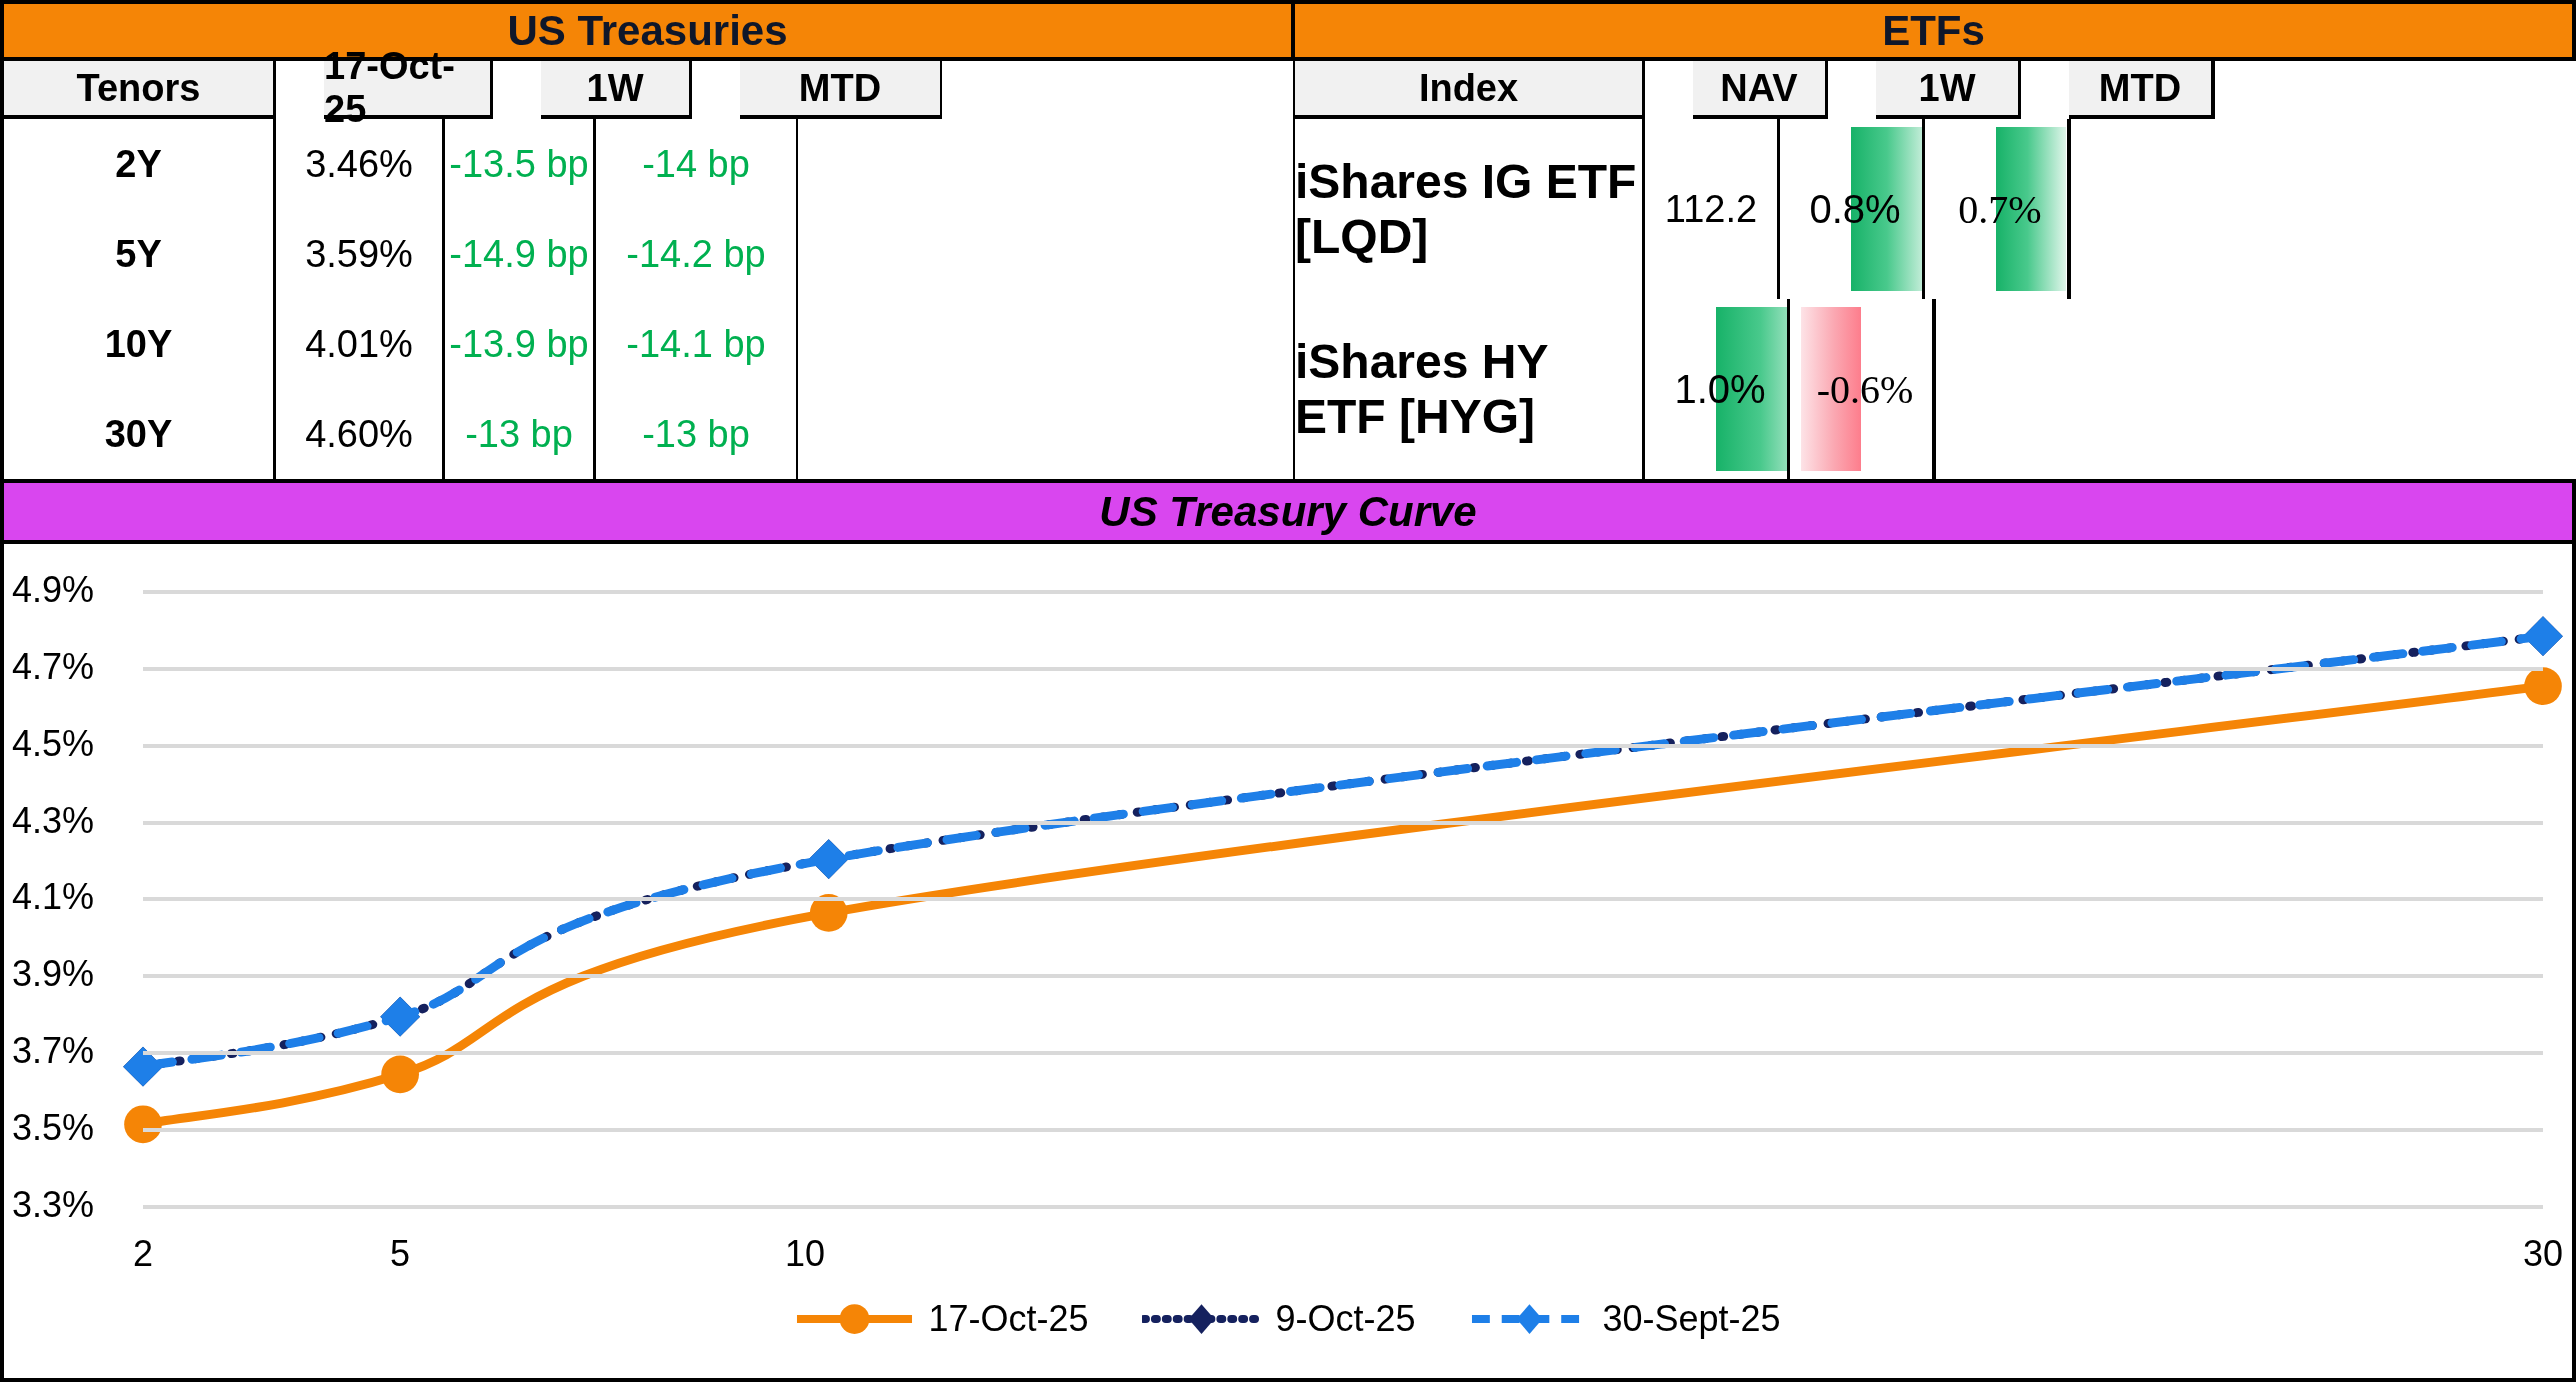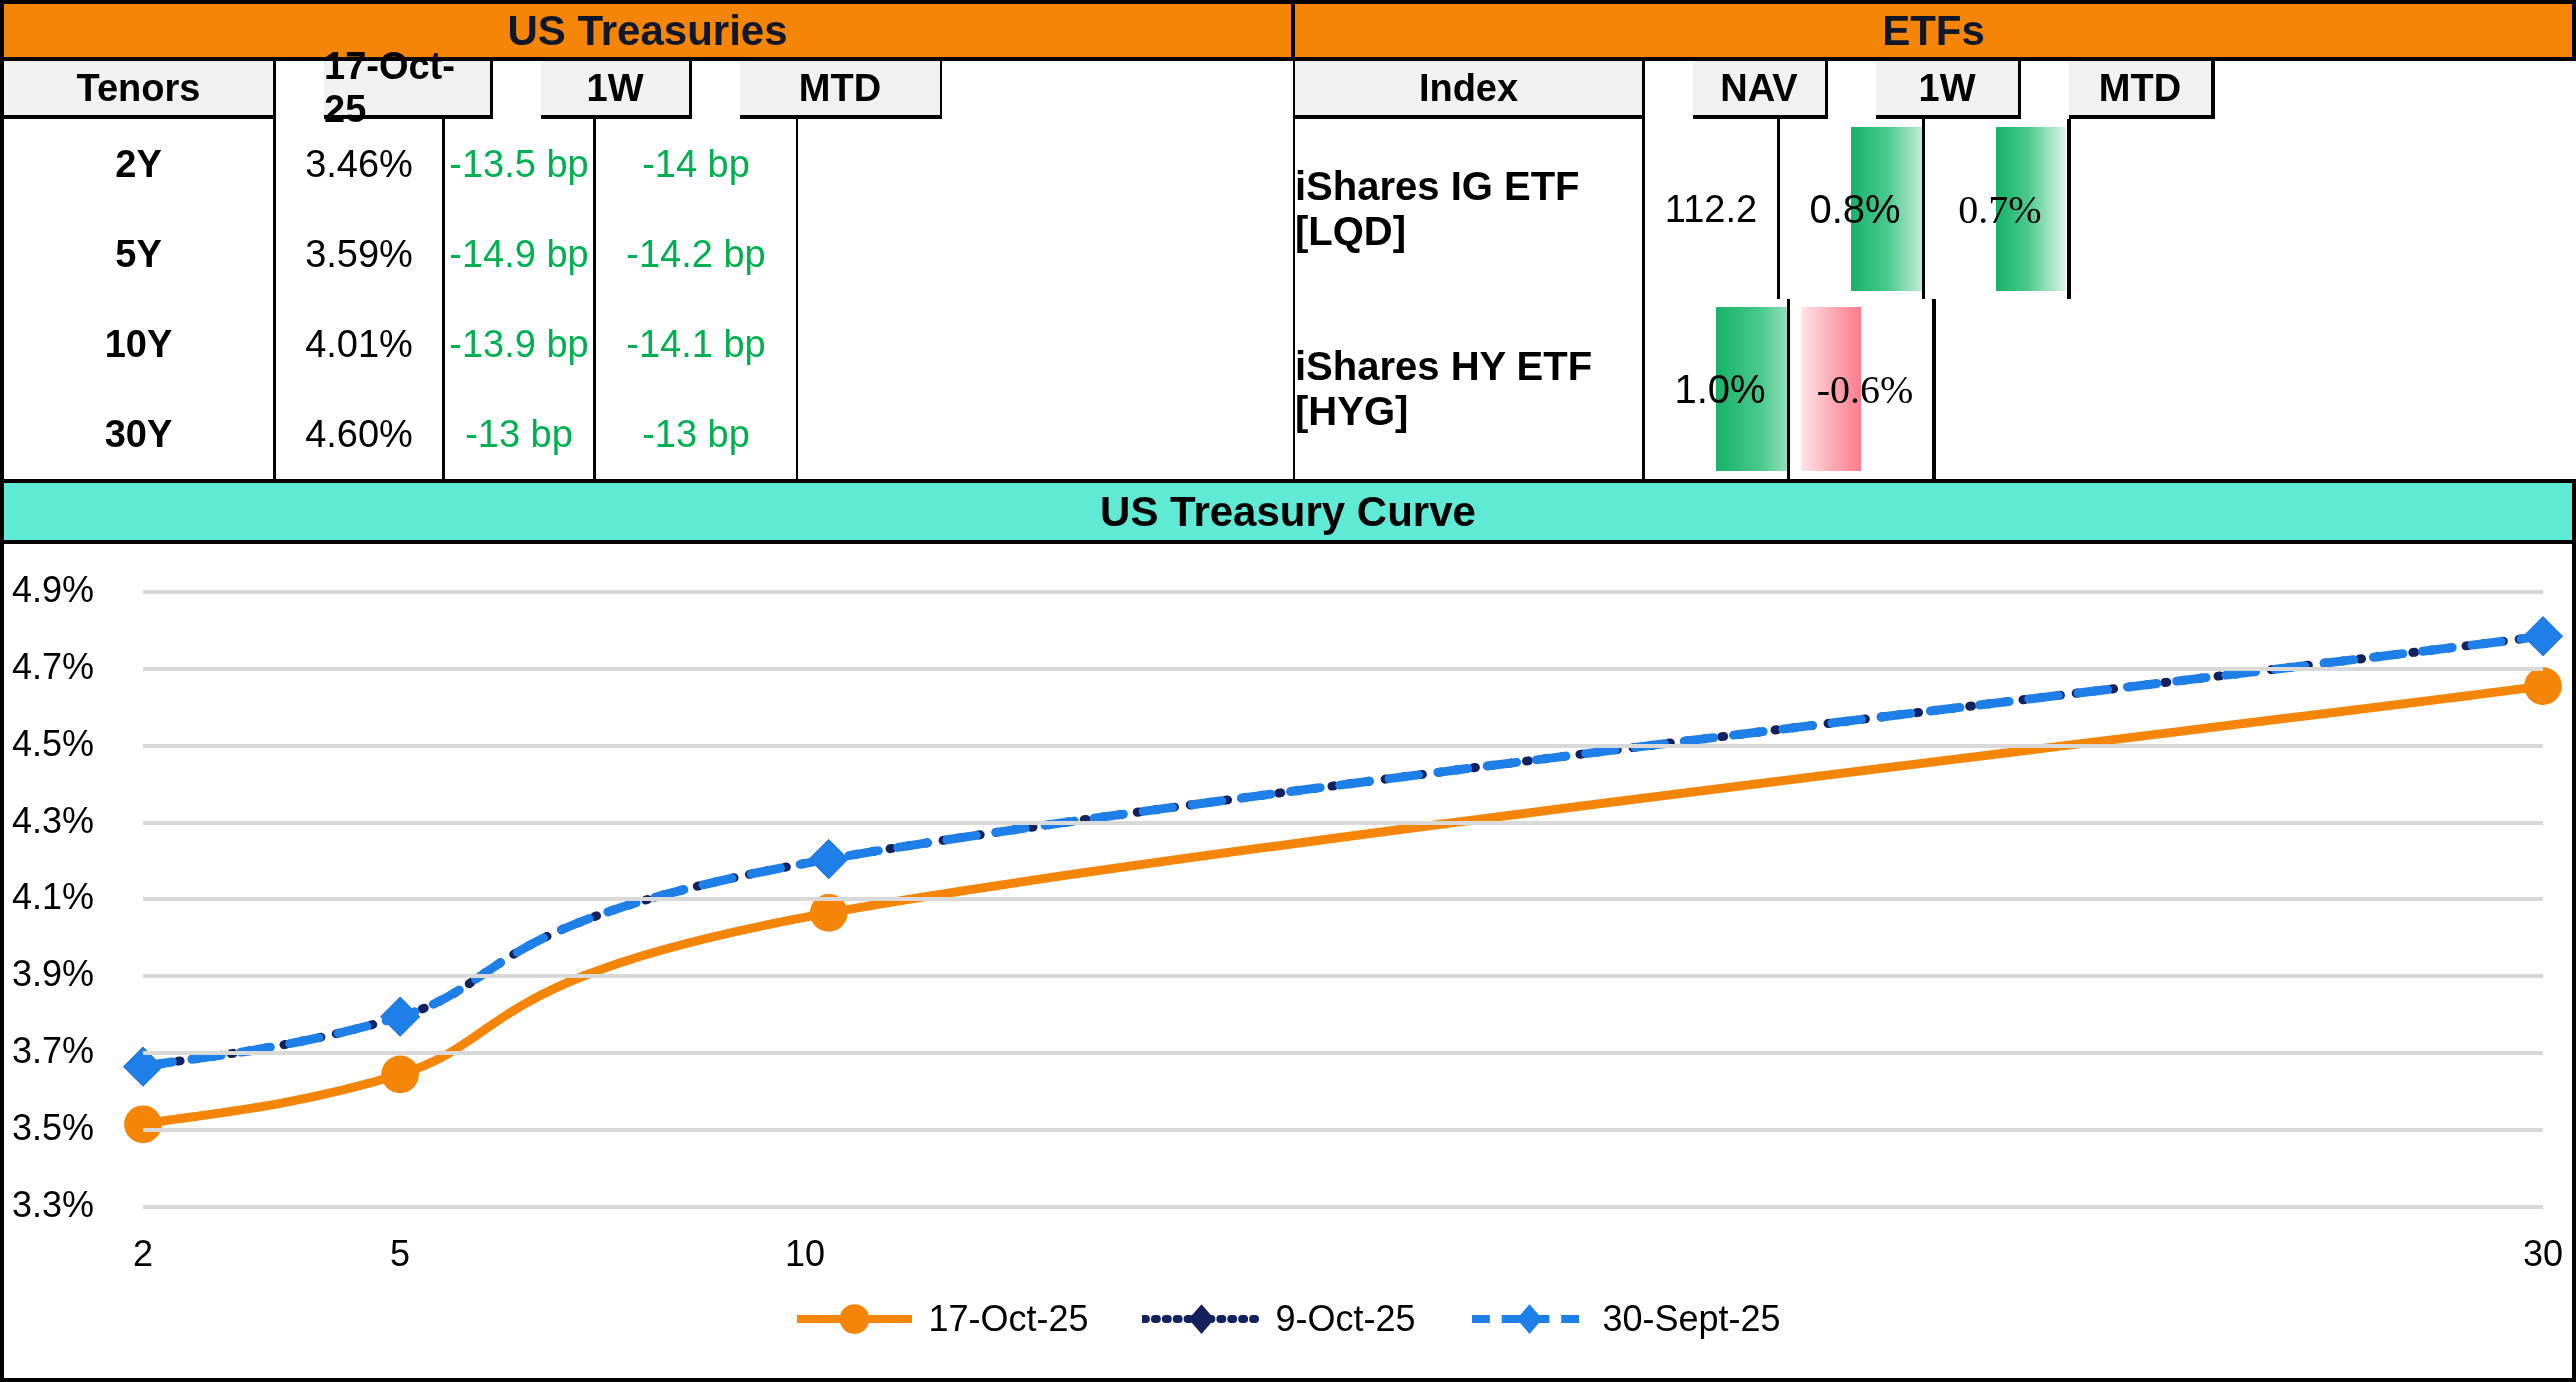--- a/index.html
+++ b/index.html
@@ -67,47 +67,47 @@
   .tbody-left  { border-left: 4px solid #000; }
   .tbody-right { border-left: 2px solid #000; }
 
   .trow { display: flex; flex: 1; }
   .trow .cell { height: 100%; }
   .tbody-left  .trow .cell:last-child { border-right: 2px solid #000; }
   .tbody-right .trow .cell:last-child { border-right: 4px solid #000; font-family: Liberation Serif, serif; }
 
   .bold { font-weight: bold; }
   .green-txt { color: #00B050; }
-  .etf-name { font-weight: bold; font-size: 40px; }
+  .etf-name { font-weight: bold; font-size: 48px; }
 
   
   .bar-cell { overflow: hidden; padding-left: 8px; }
   .bar {
     position: absolute;
     top: 8px; bottom: 8px;
   }
   .bar-pos {
     left: 50%;
     background: linear-gradient(to right, #17B268 0%, #49C98C 45%, #DFF5EA 100%);
   }
   .bar-neg {
     right: 50%;
     background: linear-gradient(to right, #FDE3E7 0%, #FBA8B2 55%, #FD7D8C 100%);
   }
   .bar-label { position: relative; z-index: 2; font-size: 40px; }
 
   
   .chart-title-bar {
     height: 61px;
-    background: #5eead4;
+    background: #d946ef;
     border-left: 4px solid #000;
     border-right: 4px solid #000;
     border-bottom: 4px solid #000;
     display: flex; align-items: center; justify-content: center;
-    font-weight: bold; font-size: 42px; color: #000;
+    font-weight: bold; font-size: 42px; color: #000; font-style: italic;
   }
 
   
   .chart-box {
     position: relative;
     height: 838px;
     border-left: 4px solid #000;
     border-right: 4px solid #000;
     border-bottom: 4px solid #000;
     background: #ffffff;

